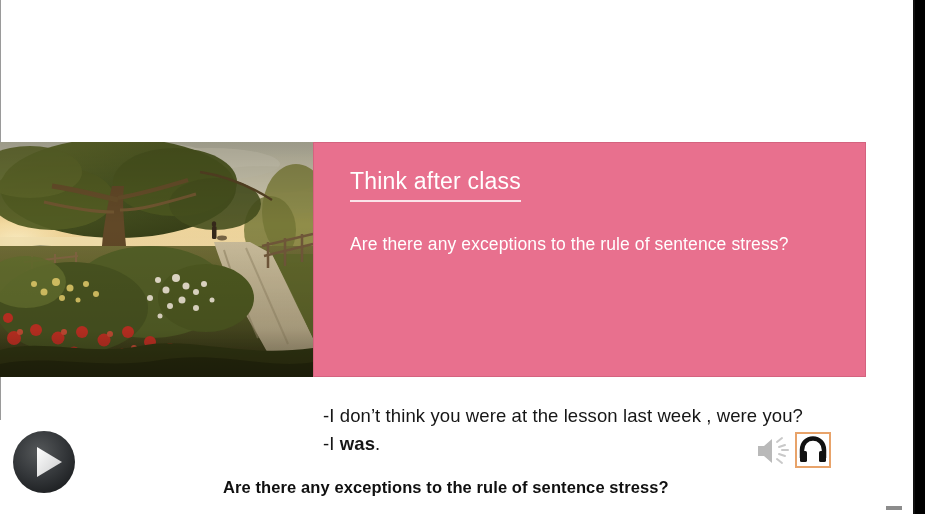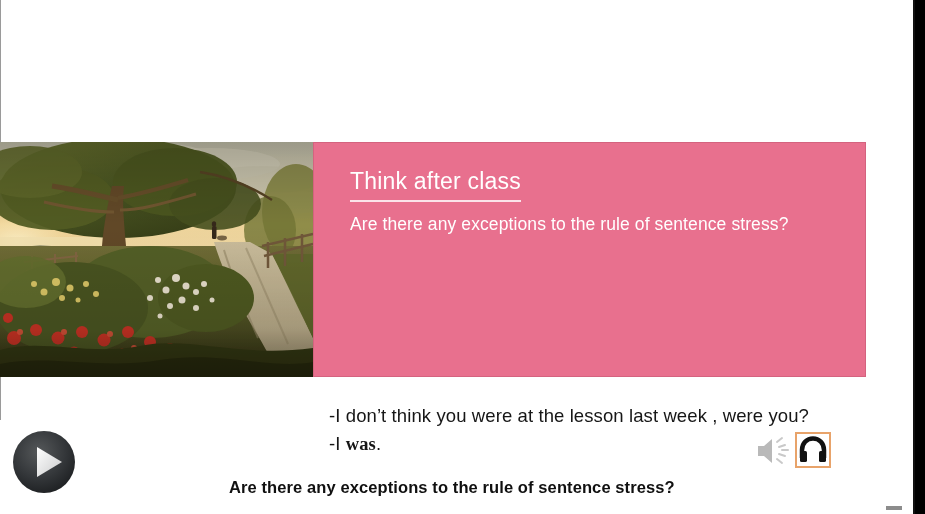--- a/index.html
+++ b/index.html
@@ -86,52 +86,52 @@
   }
   .panel-title {
     color: #ffffff;
     font-size: 23px;
     font-weight: 400;
     line-height: 1.1;
     letter-spacing: 0.2px;
     display: inline-block;
     padding-bottom: 6px;
     border-bottom: 2px solid #fbe3ea;
-    margin-bottom: 8px;
+    margin-bottom: 28px;
   }
   .panel-body {
     color: #ffffff;
     font-size: 17.5px;
     line-height: 1.70;
     font-weight: 400;
     letter-spacing: 0.1px;
     max-width: 470px;
   }
   .panel-body p { margin: 0; }
 
   
   .caption-block {
     position: absolute;
-    left: 16px;
+    left: 10px;
     top: 398px;
     width: 763px;
     height: 116px;
   }
   .dialogue {
     position: absolute;
     left: 313px;
     top: 4px;
     width: 580px;
     color: #161616;
     font-size: 18.5px;
     line-height: 1.52;
     letter-spacing: 0.1px;
   }
   .dialogue p { margin: 0; white-space: nowrap; }
-  .dialogue b { font-weight: 700; font-family: Liberation Serif, serif; }
+  .dialogue b { font-weight: 700; }
 
   .question-line {
     position: absolute;
     left: 213px;
     top: 80px;
     color: #101010;
     font-size: 16.5px;
     font-weight: 700;
     letter-spacing: 0.1px;
     white-space: nowrap;

